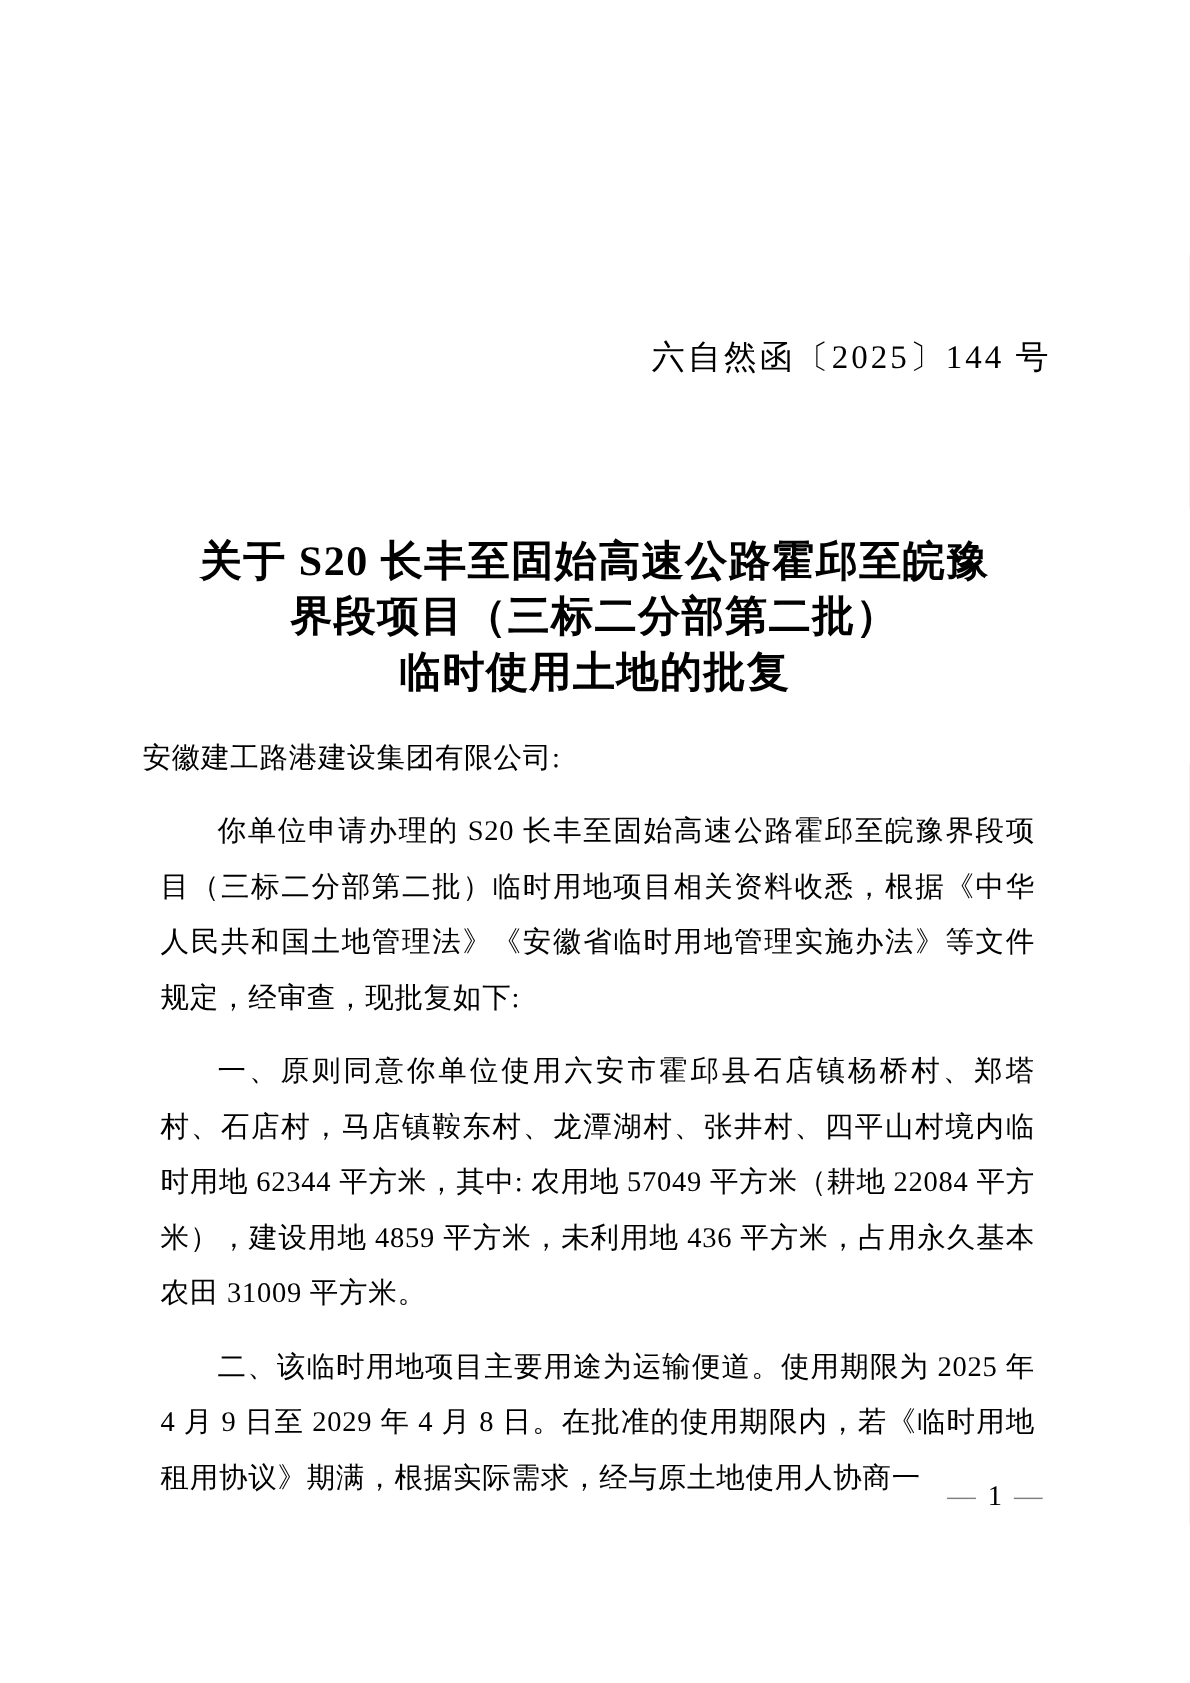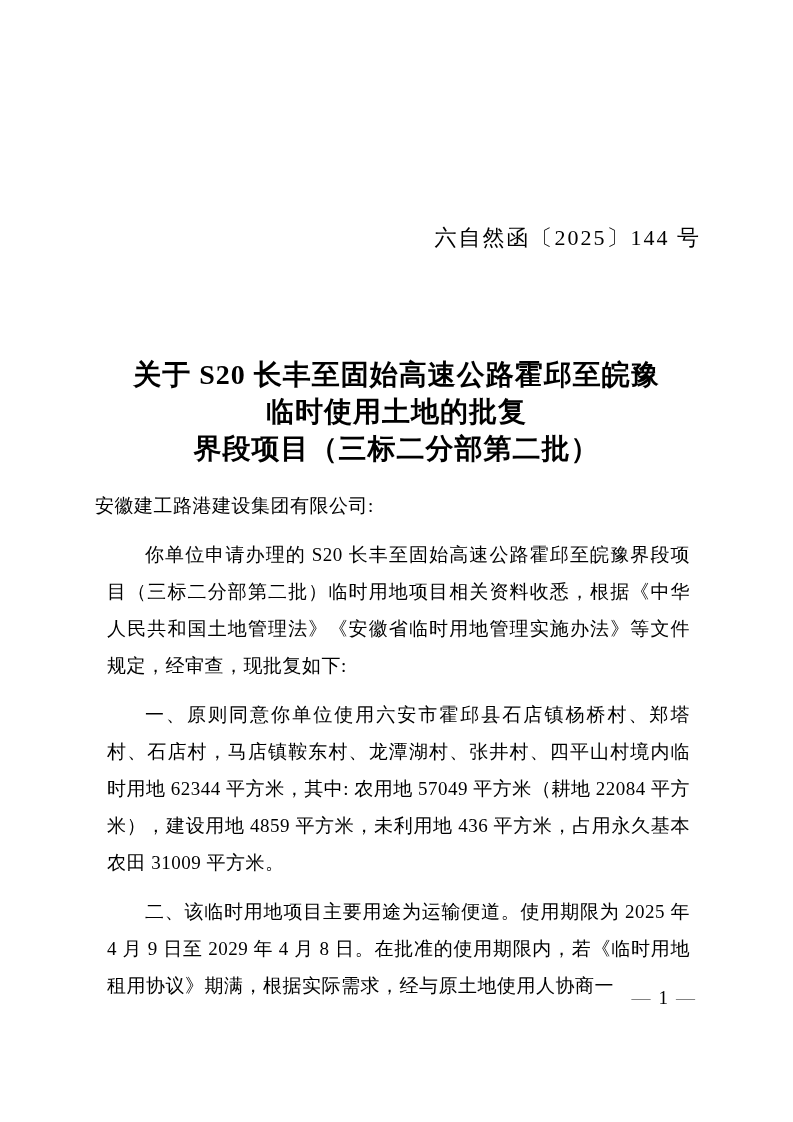--- a/index.html
+++ b/index.html
@@ -79,22 +79,22 @@
 </style>
 </head>
 <body>
 
 <div class="page">
 
   <div class="doc-number">六自然函〔2025〕144 号</div>
 
   <div class="title-block">
     <div class="title-line">关于 S20 长丰至固始高速公路霍邱至皖豫</div>
+    <div class="title-line">界段项目（三标二分部第二批）</div>
     <div class="title-line">临时使用土地的批复</div>
-    <div class="title-line">界段项目（三标二分部第二批）</div>
   </div>
 
   <div class="body-block">
     <p class="salutation">安徽建工路港建设集团有限公司:</p>
     <p class="para">你单位申请办理的 S20 长丰至固始高速公路霍邱至皖豫界段项目（三标二分部第二批）临时用地项目相关资料收悉，根据《中华人民共和国土地管理法》《安徽省临时用地管理实施办法》等文件规定，经审查，现批复如下:</p>
     <p class="para">一、原则同意你单位使用六安市霍邱县石店镇杨桥村、郑塔村、石店村，马店镇鞍东村、龙潭湖村、张井村、四平山村境内临时用地 62344 平方米，其中: 农用地 57049 平方米（耕地 22084 平方米），建设用地 4859 平方米，未利用地 436 平方米，占用永久基本农田 31009 平方米。</p>
     <p class="para">二、该临时用地项目主要用途为运输便道。使用期限为 2025 年 4 月 9 日至 2029 年 4 月 8 日。在批准的使用期限内，若《临时用地租用协议》期满，根据实际需求，经与原土地使用人协商一</p>
   </div>
 
   <div class="page-num">

